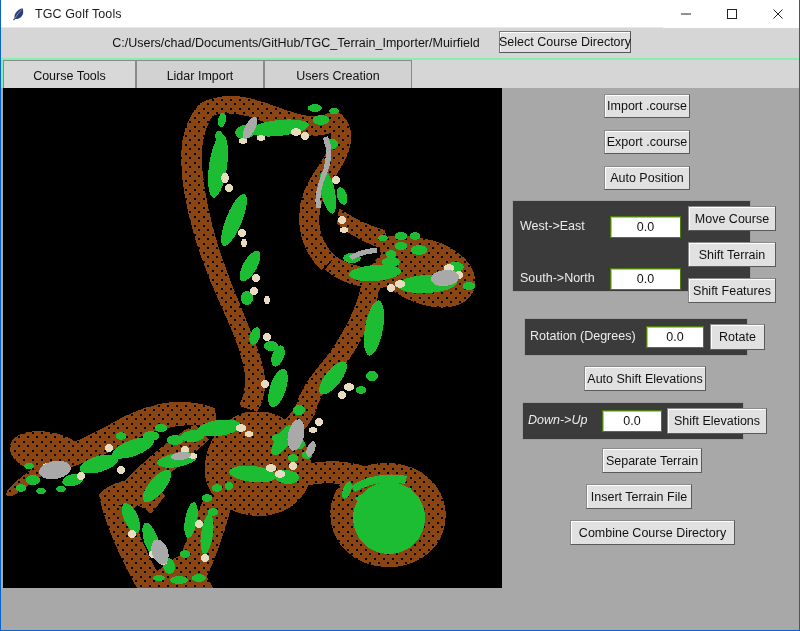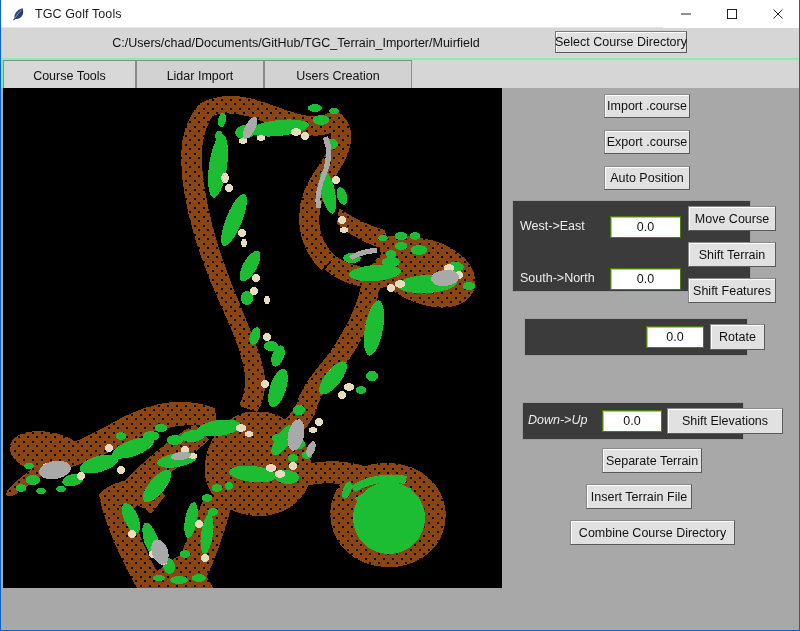--- a/index.html
+++ b/index.html
@@ -87,21 +87,21 @@
     display: flex;
     align-items: center;
     justify-content: center;
     font-size: 12.5px;
     color: #111111;
     white-space: nowrap;
     overflow: hidden;
   }
   .select-dir-btn {
     position: absolute;
-    left: 554px;
+    left: 498px;
     top: 31px;
     width: 132px;
     height: 22px;
     background: #e1e1e1;
     border: 1px solid #7a7a7a;
     border-right-color: #575757;
     border-bottom-color: #575757;
     box-shadow: inset 1px 1px 0 #ffffff;
     font-size: 12.5px;
     color: #111111;
@@ -245,21 +245,21 @@
   #g-rot       { left: 18px;  top: 230px; width: 224px; height: 38px; }
   #lbl-rot     { left: 24px;  top: 238px; width: 118px; height: 20px; }
   #f-rot       { left: 140px; top: 238px; width: 58px;  height: 22px; }
   #b-rotate    { left: 204px; top: 236px; width: 55px;  height: 26px; }
 
   #b-autoshift { left: 78px;  top: 278px; width: 122px; height: 25px; }
 
   #g-up        { left: 16px;  top: 314px; width: 222px; height: 38px; }
   #lbl-up      { left: 22px;  top: 322px; width: 80px;  height: 20px; font-style: italic; }
   #f-up        { left: 96px;  top: 322px; width: 60px;  height: 22px; }
-  #b-shiftelev { left: 161px; top: 320px; width: 116px; height: 26px; }
+  #b-shiftelev { left: 161px; top: 320px; width: 100px; height: 26px; }
 
   #b-separate  { left: 96px;  top: 360px; width: 100px; height: 25px; }
   #b-insert    { left: 80px;  top: 396px; width: 106px; height: 25px; }
   #b-combine   { left: 64px;  top: 432px; width: 165px; height: 25px; }
 </style>
 </head>
 <body>
 
 <div class="window">
 
@@ -570,23 +570,25 @@
       <div class="groupbox" id="g-move"></div>
       <div class="grouplabel" id="lbl-we">West-&gt;East</div>
       <div class="numfield" id="f-we">0.0</div>
       <div class="grouplabel" id="lbl-sn">South-&gt;North</div>
       <div class="numfield" id="f-sn">0.0</div>
       <div class="btn" id="b-movecourse">Move Course</div>
       <div class="btn" id="b-shiftterr">Shift Terrain</div>
       <div class="btn" id="b-shiftfeat">Shift Features</div>
 
       <div class="groupbox" id="g-rot"></div>
+      <div class="grouplabel" id="lbl-rot">Rotation (Degrees)</div>
       <div class="numfield" id="f-rot">0.0</div>
       <div class="btn" id="b-rotate">Rotate</div>
 
+      <div class="btn" id="b-autoshift">Auto Shift Elevations</div>
 
       <div class="groupbox" id="g-up"></div>
       <div class="grouplabel" id="lbl-up">Down-&gt;Up</div>
       <div class="numfield" id="f-up">0.0</div>
       <div class="btn" id="b-shiftelev">Shift Elevations</div>
 
       <div class="btn" id="b-separate">Separate Terrain</div>
       <div class="btn" id="b-insert">Insert Terrain File</div>
       <div class="btn" id="b-combine">Combine Course Directory</div>
 

